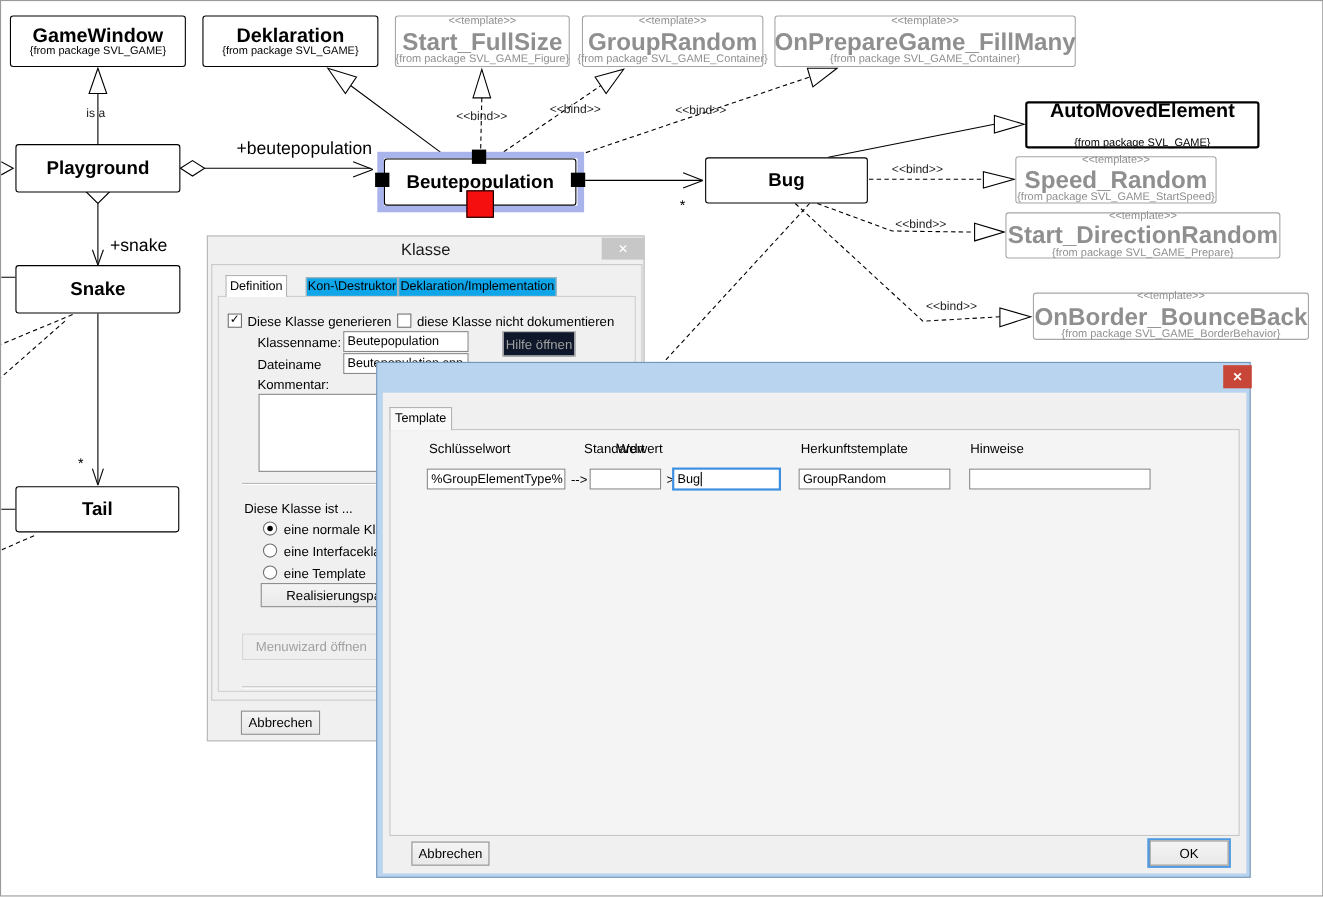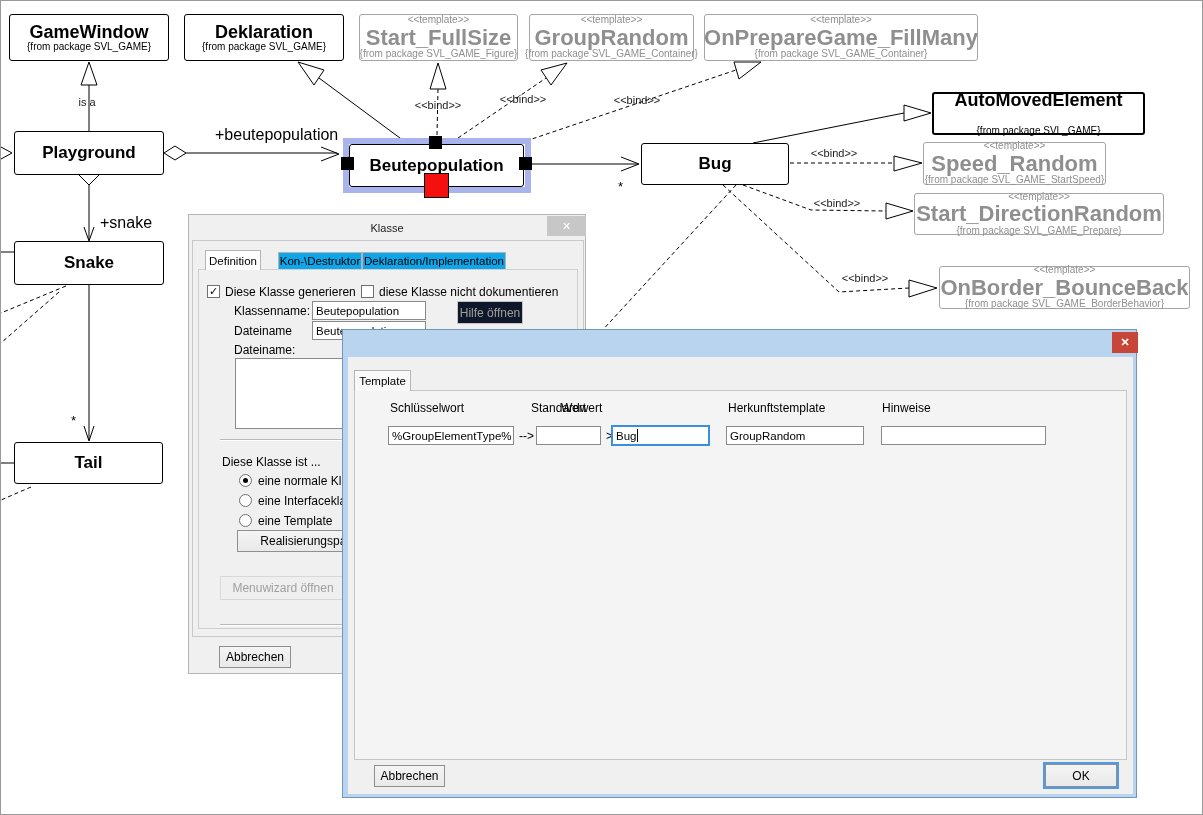--- a/index.html
+++ b/index.html
@@ -55,21 +55,21 @@
          font-size:11px; line-height:11px; text-align:center; color:#000; }
   .rad { position:absolute; width:13px; height:13px; background:#fff; border:1px solid #707070;
          border-radius:50%; }
   .rad.sel::after { content:""; position:absolute; left:3px; top:3px; width:5px; height:5px;
                     border-radius:50%; background:#000; }
 
   
   .dlg1 { position:absolute; left:187px; top:213px; width:398px; height:460px;
           background:#f0f0f0; border:1px solid #b5b5b5; z-index:10; }
   .dlg1 .ttl { position:absolute; left:0; top:0; width:100%; height:26px; text-align:center;
-               font-size:11px; line-height:26px; color:#1a1a1a; }
+               font-size:15px; line-height:26px; color:#1a1a1a; }
   .dlg1 .cls { position:absolute; left:358px; top:1px; width:39px; height:20px; background:#c7c7c7;
                color:#fff; font-size:11px; display:flex; align-items:center; justify-content:center; }
   .dlg1 .panel { position:absolute; left:3px; top:25px; width:392px; height:397px; border:1px solid #c9c9c9; }
   .dlg1 .page  { position:absolute; left:9px; top:54px; width:380px; height:360px; border:1px solid #cfcfcf; }
   .sep { position:absolute; border-top:1px solid #b9b9b9; border-bottom:1px solid #fff; }
 
   
   .dlg2 { position:absolute; left:341px; top:328px; width:795px; height:469px;
           background:#b9d4ee; border:1px solid #7396b8; z-index:20; }
   .dlg2 .ttl { position:absolute; left:0; top:0; width:100%; height:27px; text-align:center;
@@ -249,21 +249,21 @@
       </div>
     <div class="btn disabled" style="left:268px;top:86px;width:66px;height:23px">
       <span>Hilfe öffnen</span>
       </div>
 
     <div class="lbl" style="left:45px;top:109px">Dateiname</div>
     <div class="field" style="left:123px;top:106px;width:114px;height:19px">
       <span>Beutepopulation.cpp</span>
       </div>
 
-    <div class="lbl" style="left:45px;top:128px">Dateiname:</div>
+    <div class="lbl" style="left:45px;top:128px">Kommentar:</div>
     <div class="field" style="left:46px;top:143px;width:190px;height:71px;align-items:flex-start">
       <span></span>
       </div>
 
     <div class="sep" style="left:31px;top:224px;width:200px"></div>
     <div class="lbl" style="left:33px;top:240px">Diese Klasse ist ...</div>
 
     <div class="rad sel" style="left:50px;top:259px"></div>
     <div class="lbl" style="left:69px;top:259px">eine normale Klasse</div>
     <div class="rad" style="left:50px;top:279px"></div>

